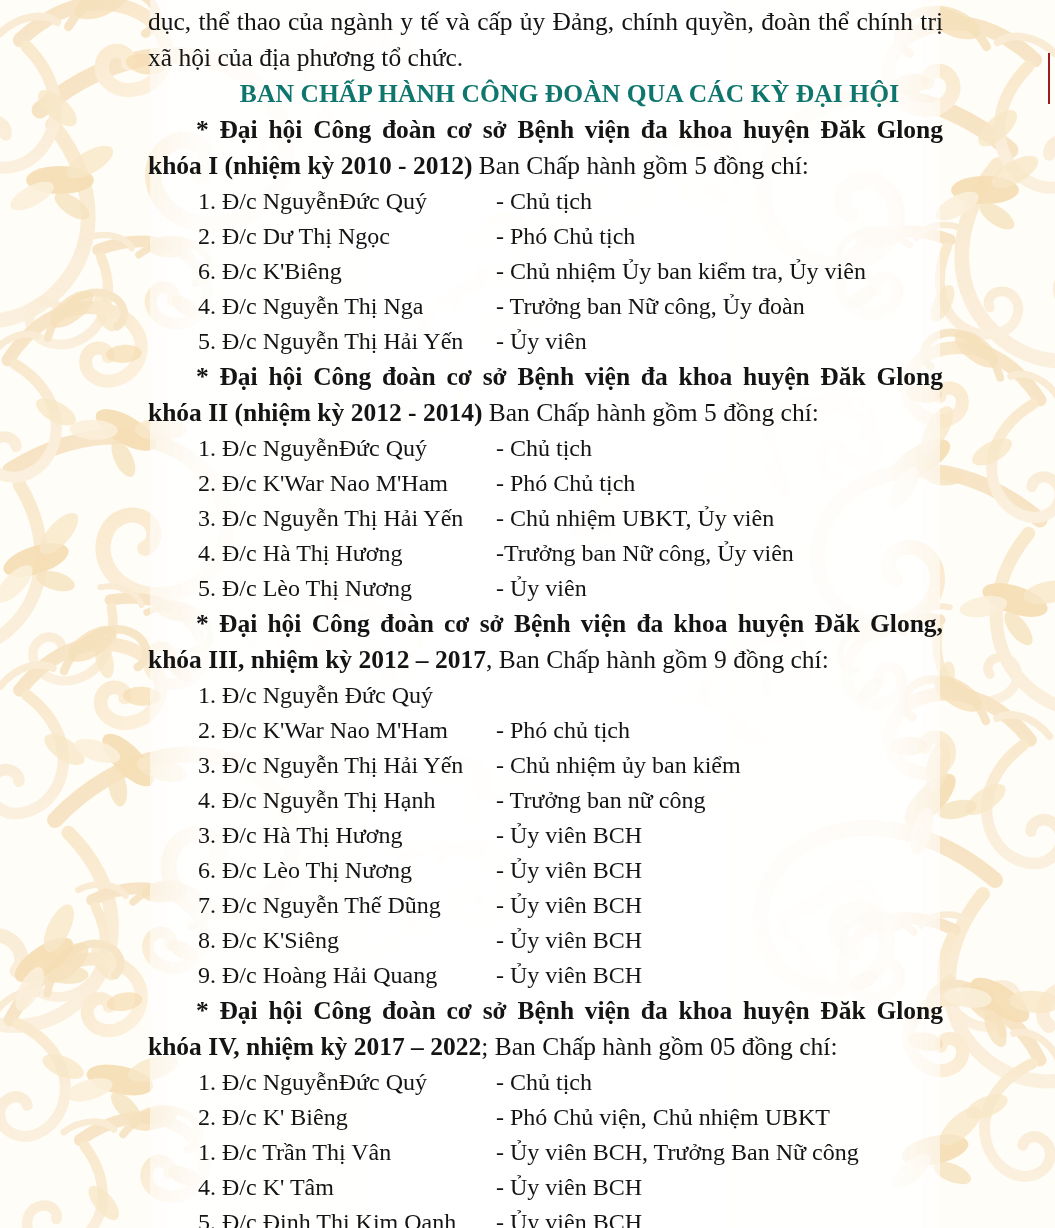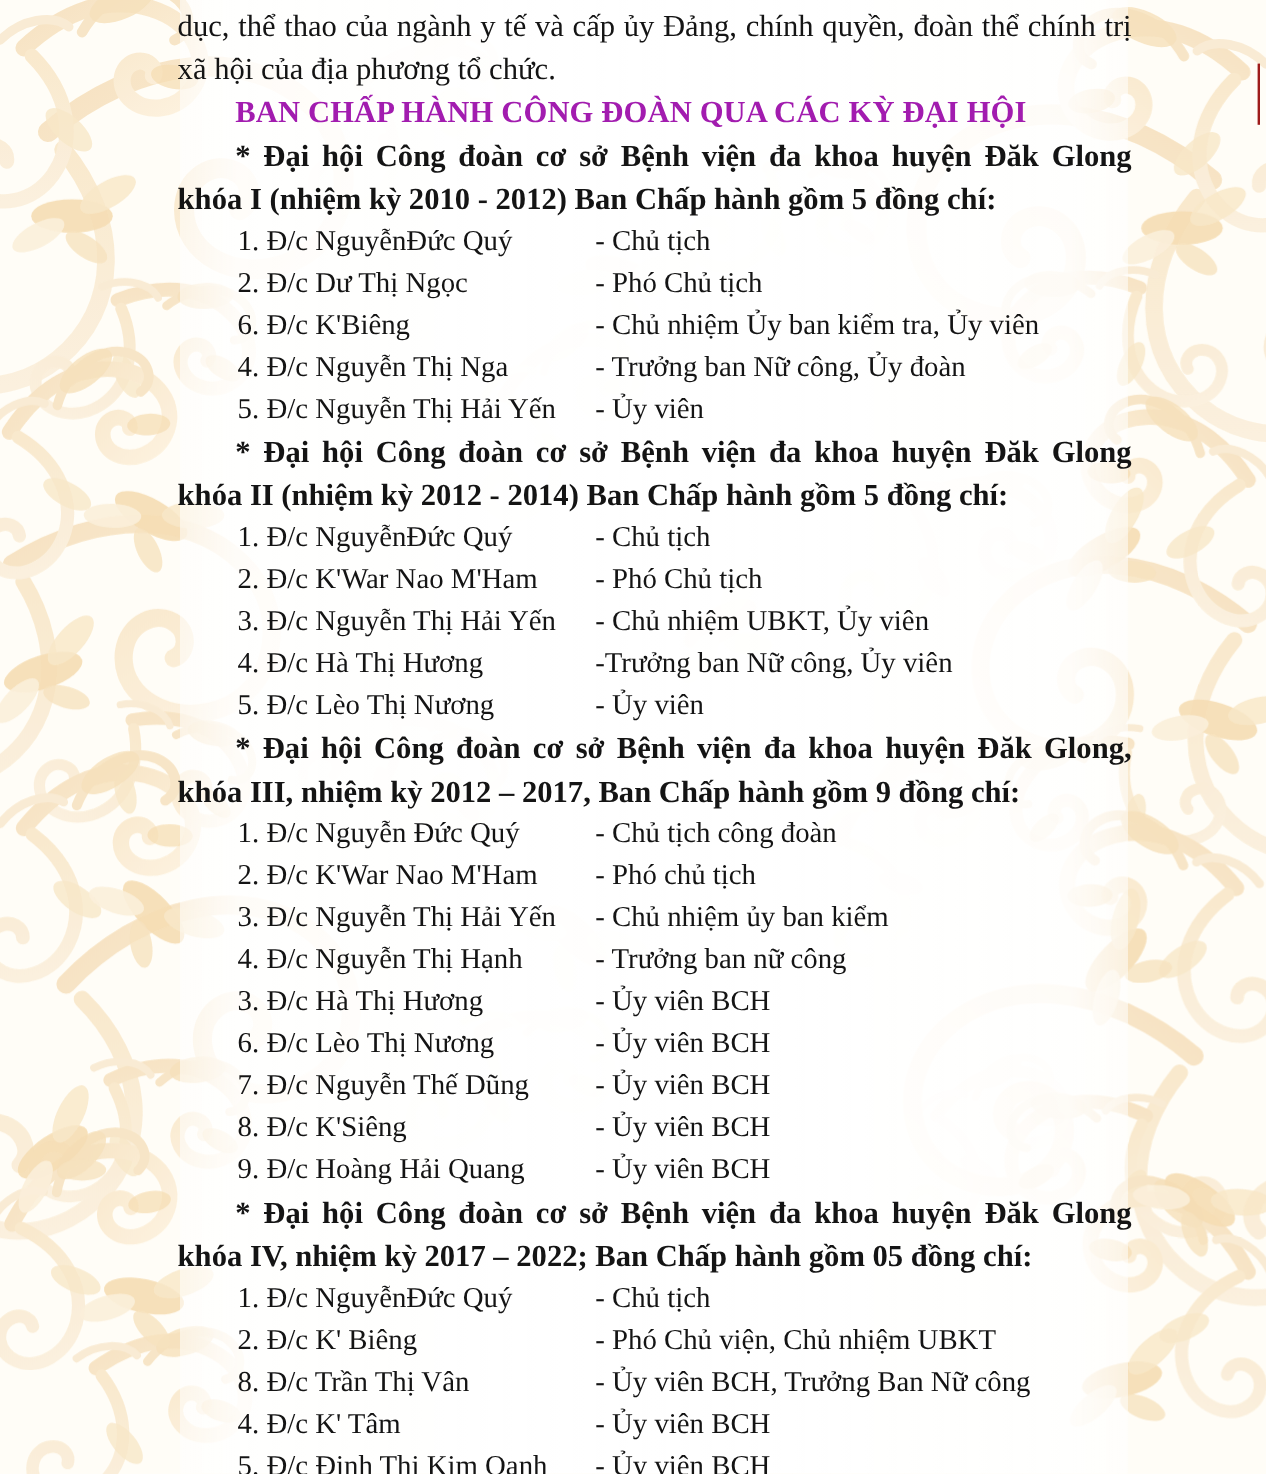--- a/index.html
+++ b/index.html
@@ -66,35 +66,35 @@
     text-align: justify;
     text-justify: inter-word;
     text-indent: 0;
   }
 
   h2.blue-heading {
     margin: 0;
     font-size: 25.5px;
     line-height: 36px;
     font-weight: bold;
-    color: #a21caf;
+    color: #0f766e;
     letter-spacing: 0.1px;
-    text-align: left;
+    text-align: center;
     padding-left: 48px;
   }
 
   .section-title {
     margin: 0;
     font-size: 25.5px;
     line-height: 36px;
     text-align: justify;
     text-indent: 48px;
   }
   .section-title b { font-weight: bold; }
-  .section-title .reg { font-weight: bold; }
+  .section-title .reg { font-weight: normal; }
 
   
   .member-list {
     margin: 0;
     padding: 0;
     list-style: none;
   }
   .member-row {
     display: flex;
     line-height: 35px;
@@ -278,21 +278,20 @@
     <li class="member-row">
       <span class="member-name">5. Đ/c Lèo Thị Nương</span>
       <span class="member-role">- Ủy viên</span>
     </li>
   </ul>
 
   <p class="section-title"><b>* Đại hội Công đoàn cơ sở Bệnh viện đa khoa huyện Đăk Glong, khóa III, nhiệm kỳ 2012 – 2017</b><span class="reg">, Ban Chấp hành gồm 9 đồng chí:</span></p>
   <ul class="member-list">
     <li class="member-row">
       <span class="member-name">1. Đ/c Nguyễn Đức Quý</span>
-      <span class="member-role">- Chủ tịch công đoàn</span>
     </li>
     <li class="member-row">
       <span class="member-name">2. Đ/c K'War Nao M'Ham</span>
       <span class="member-role">- Phó chủ tịch</span>
     </li>
     <li class="member-row">
       <span class="member-name">3. Đ/c Nguyễn Thị Hải Yến</span>
       <span class="member-role">- Chủ nhiệm ủy ban kiểm</span>
     </li>
     <li class="member-row">
@@ -325,21 +324,21 @@
   <ul class="member-list">
     <li class="member-row">
       <span class="member-name">1. Đ/c NguyễnĐức Quý</span>
       <span class="member-role">- Chủ tịch</span>
     </li>
     <li class="member-row">
       <span class="member-name">2. Đ/c K' Biêng</span>
       <span class="member-role">- Phó Chủ viện, Chủ nhiệm UBKT</span>
     </li>
     <li class="member-row">
-      <span class="member-name">8. Đ/c Trần Thị Vân</span>
+      <span class="member-name">1. Đ/c Trần Thị Vân</span>
       <span class="member-role">- Ủy viên BCH, Trưởng Ban Nữ công</span>
     </li>
     <li class="member-row">
       <span class="member-name">4. Đ/c K' Tâm</span>
       <span class="member-role">- Ủy viên BCH</span>
     </li>
     <li class="member-row">
       <span class="member-name">5. Đ/c Đinh Thị Kim Oanh</span>
       <span class="member-role">- Ủy viên BCH</span>
     </li>

